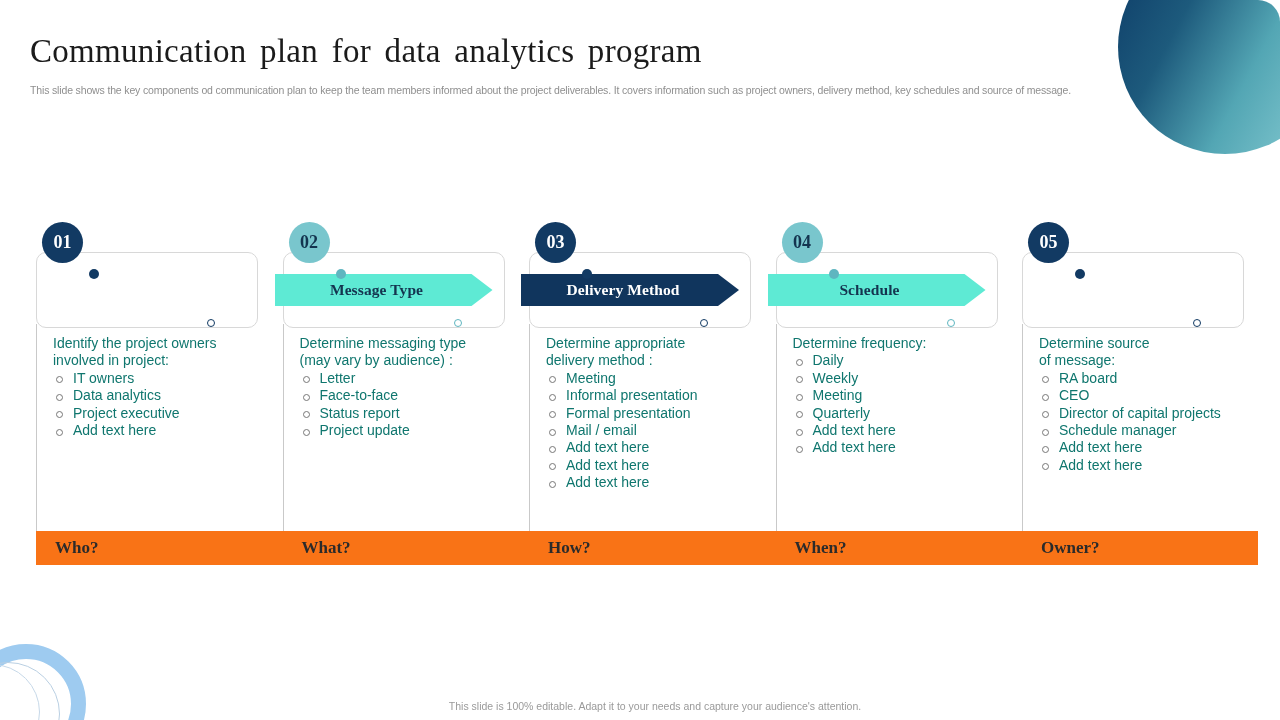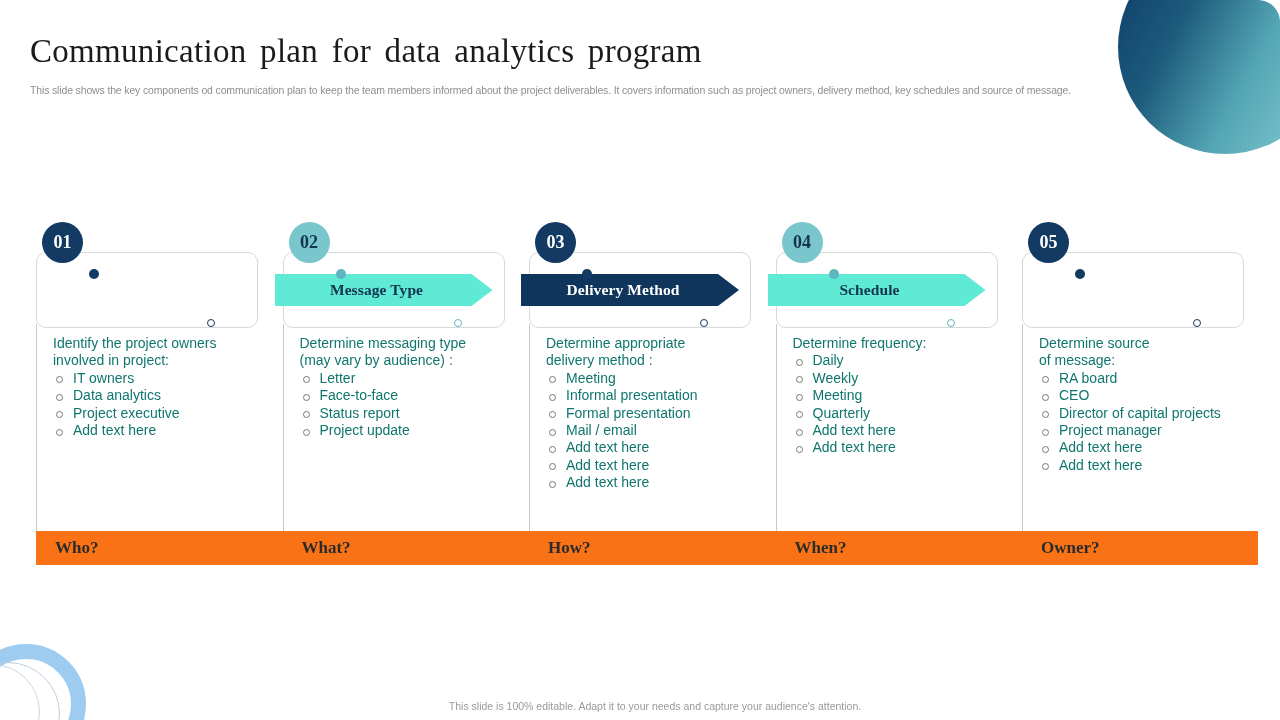--- a/index.html
+++ b/index.html
@@ -309,21 +309,21 @@
         <div class="badge navy">05</div>
         <div class="dot-filled navy"></div>
         <div class="dot-hollow navy"></div>
         <div class="body-text">
           <div class="intro">Determine source
 of message:</div>
           <ul class="bullets">
             <li>RA board</li>
             <li>CEO</li>
             <li>Director of capital projects</li>
-            <li>Project manager</li>
+            <li>Schedule manager</li>
             <li>Add text here</li>
             <li>Add text here</li>
           </ul>
         </div>
       </div>
     </div>
 
   <div id="footer-band">
       <div class="foot-cell" style="left: 19px;">Who?</div>
       <div class="foot-cell" style="left: 265.5px;">What?</div>

